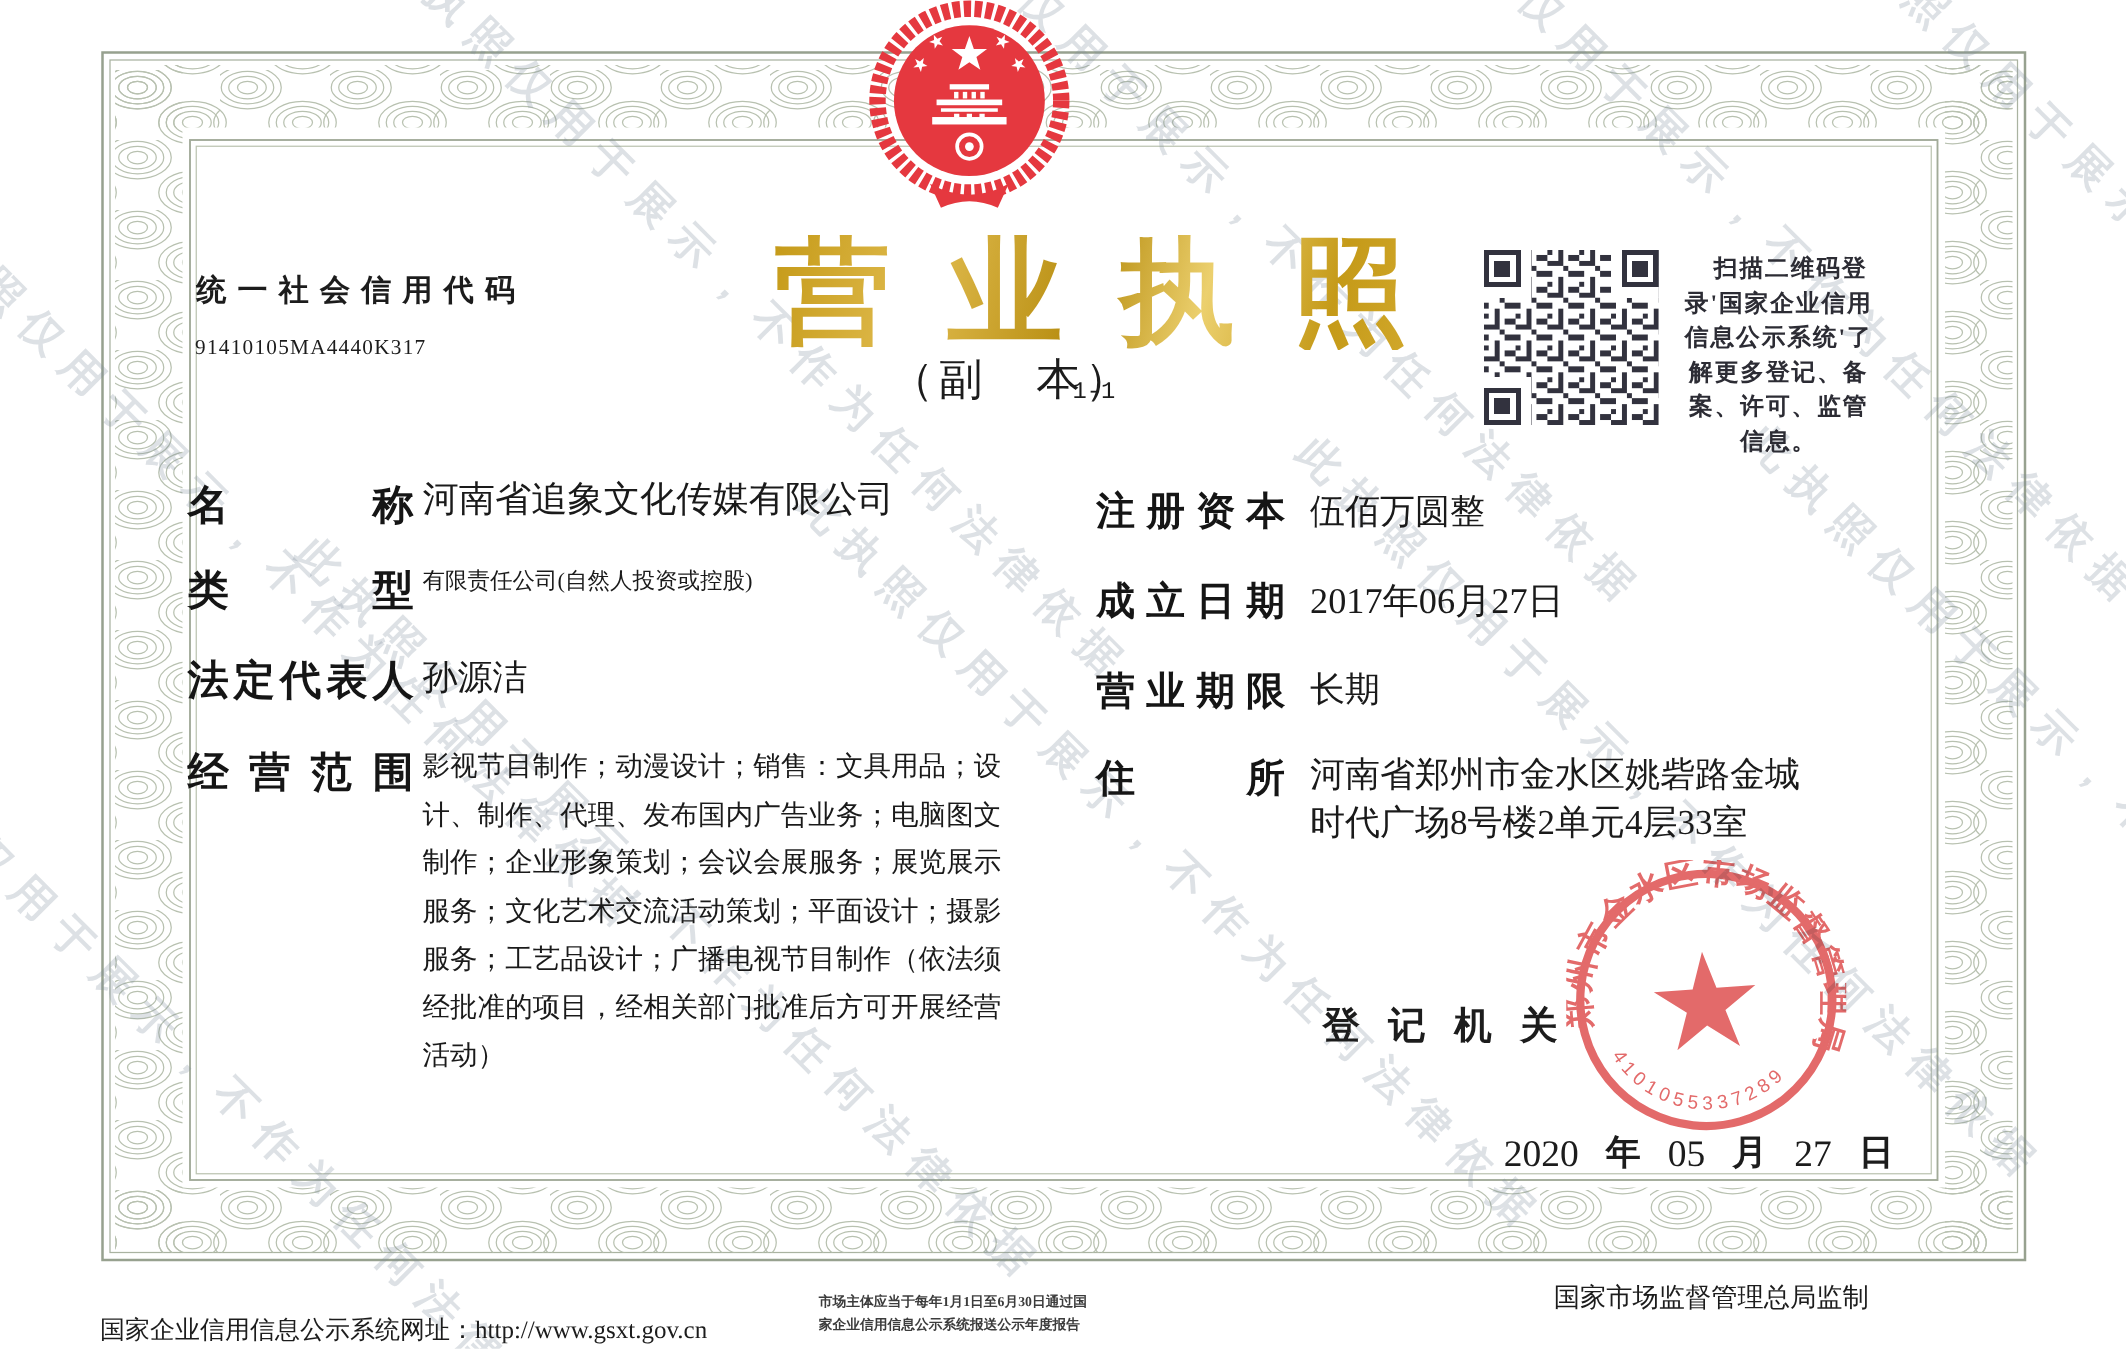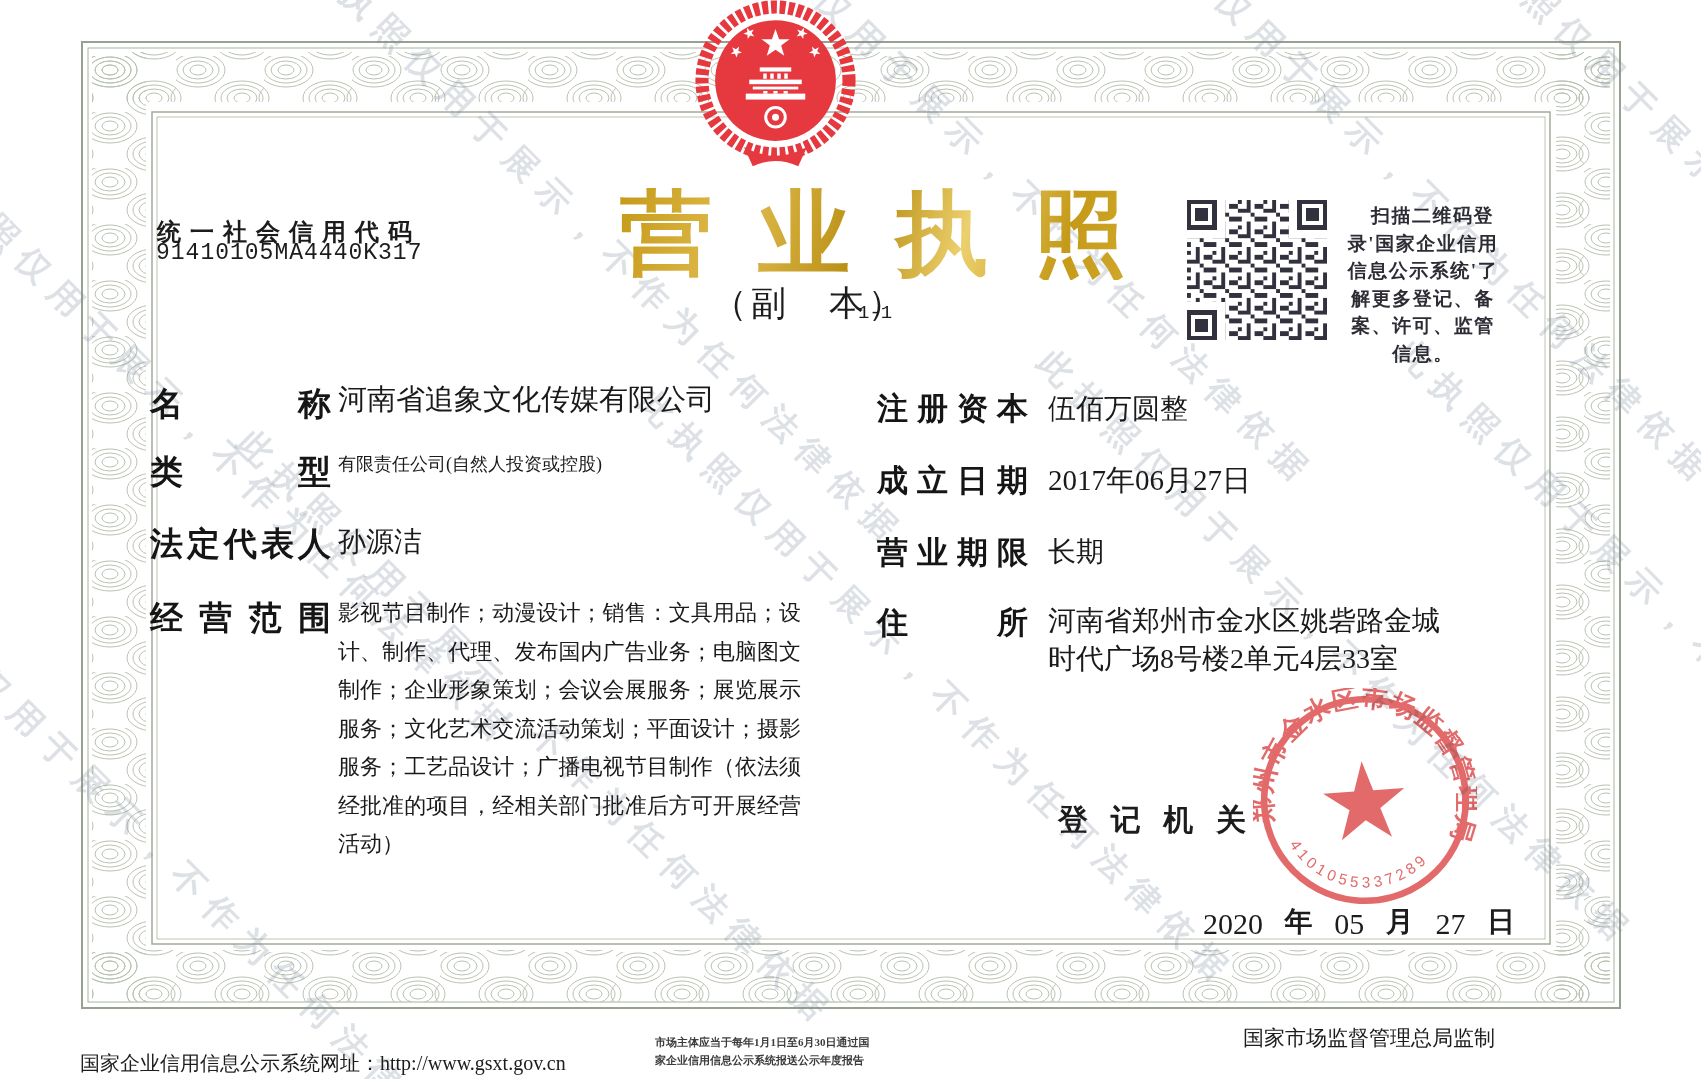--- a/index.html
+++ b/index.html
@@ -13,22 +13,22 @@
       font-size:34px;letter-spacing:12px;color:rgba(125,138,155,0.26);
       font-family:"Liberation Sans", sans-serif;font-weight:bold;}
 
   
   .frame{position:absolute;left:0;top:0;z-index:1;}
 
   
   .emblem{position:absolute;left:688px;top:0;z-index:4;}
   .credit-label{position:absolute;left:157px;top:216px;font-size:24px;font-weight:bold;
       letter-spacing:9px;z-index:5;font-family:"Liberation Serif", serif;}
-  .credit-value{position:absolute;left:156px;top:240px;font-size:23px;letter-spacing:1px;
-      font-family:Liberation Mono, monospace;z-index:5;}
+  .credit-value{position:absolute;left:156px;top:268px;font-size:17px;letter-spacing:1px;
+      font-family:Liberation Serif, serif;z-index:5;}
   .doc-title{position:absolute;left:608px;top:176px;margin:12px;font-size:92px;font-weight:bold;
       letter-spacing:46px;line-height:1;z-index:5;
       background:linear-gradient(105deg,#c59a18 0%,#e0bb4e 22%,#b78d10 45%,#ecd06e 62%,#c59a18 80%,#d8b037 100%);
       -webkit-background-clip:text;background-clip:text;color:#c59a18;-webkit-text-fill-color:transparent;}
   .doc-subtitle{position:absolute;left:712px;top:280px;font-size:35px;letter-spacing:4px;z-index:5;}
   .copy-num{position:absolute;left:858px;top:302px;font-size:19px;z-index:5;
       font-family:"Liberation Mono", monospace;}
   .qr{position:absolute;left:1187px;top:200px;z-index:5;}
   .qr-caption{position:absolute;left:1344px;top:202px;width:158px;font-size:19px;line-height:27.5px;
       letter-spacing:1.5px;z-index:5;font-weight:bold;color:#2c2c34;text-indent:1em;text-align:center;}

